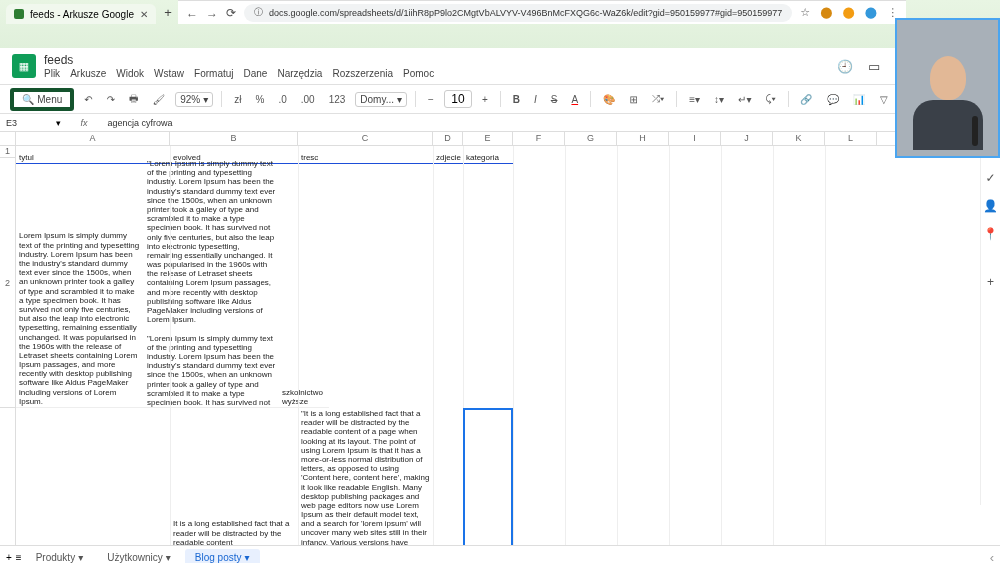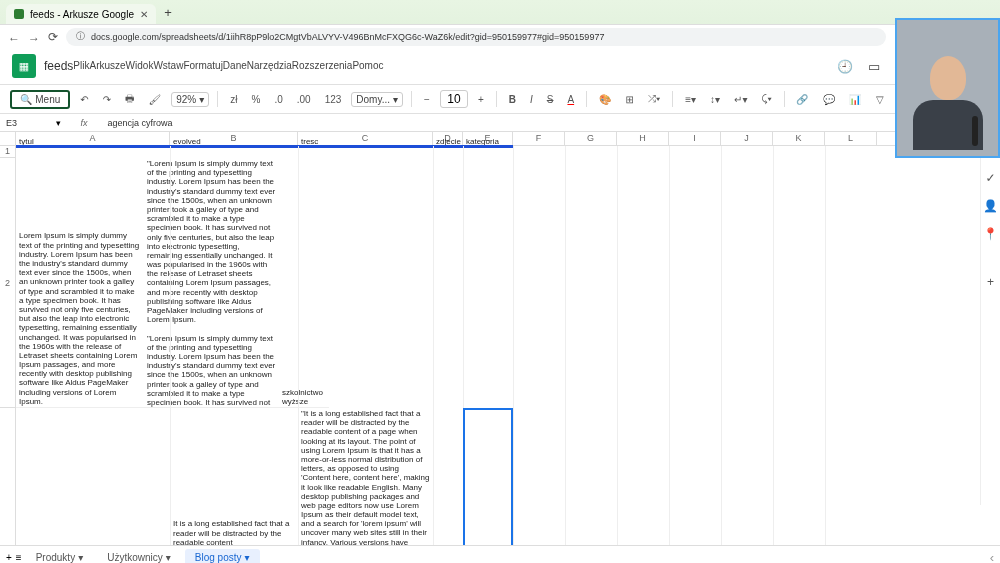--- a/index.html
+++ b/index.html
@@ -1,38 +1,38 @@
 <!DOCTYPE html>
 <html><head>
 <meta charset="utf-8">
 <style>
 *{margin:0;padding:0;box-sizing:border-box;font-family:Arial,sans-serif}
 body{width:1000px;height:563px;overflow:hidden;background:#fff;position:relative}
-.browser-chrome{height:48px;background:linear-gradient(#e8f5e3,#e0f0db);display:flex;flex-direction:column}
+.browser-chrome{height:48px;background:linear-gradient(#e8f5e3,#e0f0db);display:flex;}
 .tab-bar{height:24px;display:flex;align-items:center;padding:0 6px;gap:4px}
 .tab{background:#f1f8ee;border-radius:6px 6px 0 0;height:20px;display:flex;align-items:center;padding:0 8px;font-size:10px;gap:6px;margin-top:4px}
 .tab-icon{width:10px;height:10px;background:#2e7d32;border-radius:2px}
 .tab-close{color:#555;font-size:10px}
 .new-tab{color:#444;font-size:13px;margin-left:4px}
 .addr-bar{height:24px;display:flex;align-items:center;padding:0 8px;gap:8px;background:#fff;border-top:1px solid #ddd}
 .nav-btn{color:#555;font-size:12px}
 .url-box{flex:1;background:#f1f3f4;border-radius:12px;height:18px;display:flex;align-items:center;padding:0 10px;font-size:9px;color:#333}
 .url-icon{margin-right:6px;color:#666}
 .addr-icons{display:flex;gap:10px;align-items:center;color:#666;font-size:11px}
 .app-header{height:36px;display:flex;align-items:center;padding:4px 12px;gap:8px}
 .sheets-logo{width:24px;height:24px;background:#0f9d58;border-radius:3px;display:flex;align-items:center;justify-content:center;color:#fff;font-size:11px}
-.doc-title{display:flex;}
+.doc-title{display:flex;flex-direction:column}
 .doc-name{font-size:12px;color:#333}
-.menu-row{display:flex;font-size:10px;color:#444;margin-top:1px}
+.menu-row{display:flex;gap:10px;font-size:10px;color:#444;margin-top:1px}
 .header-right{margin-left:auto;display:flex;gap:14px;align-items:center;color:#444;font-size:13px}
 .avatar{width:22px;height:22px;background:#d4cfb8;border-radius:50%}
 .toolbar{height:30px;border-top:1px solid #e0e0e0;border-bottom:1px solid #e0e0e0;display:flex;align-items:center;padding:0 10px;gap:6px;font-size:10px;color:#444}
 .tb-btn{padding:2px 4px;color:#555}
 .tb-sep{width:1px;height:16px;background:#ddd;margin:0 2px}
-.menu-pill{border:2px solid #14532d;border-radius:3px;padding:2px 8px;font-size:10px}
+.menu-pill{border:4px solid #14532d;border-radius:3px;padding:2px 8px;font-size:10px}
 .zoom-box,.font-box,.size-box{border:1px solid #ccc;border-radius:3px;padding:1px 4px;font-size:10px;display:flex;align-items:center;gap:3px}
 .size-box input{width:18px;border:none;text-align:center;font-size:12px}
 .formula-row{height:18px;border-bottom:1px solid #ddd;display:flex;align-items:center;font-size:9px;padding:0 6px;gap:20px}
 .cell-ref{width:30px;color:#333}
 .fx{font-style:italic;color:#666}
 .formula-val{color:#333}
 .grid-area{position:relative;height:413px;overflow:hidden;display:flex}
 .row-headers{width:16px;background:#fff;border-right:1px solid #ddd}
 .col-headers{height:14px;display:flex;background:#fff;border-bottom:1px solid #ddd}
 .col-h{border-right:1px solid #ddd;font-size:9px;color:#666;text-align:center;padding-top:1px}
@@ -174,21 +174,21 @@
       <div class="col-h cE">E</div>
       <div class="col-h cF">F</div>
       <div class="col-h cG">G</div>
       <div class="col-h cH">H</div>
       <div class="col-h cI">I</div>
       <div class="col-h cJ">J</div>
       <div class="col-h cK">K</div>
       <div class="col-h cL">L</div>
     </div>
 
-    <div style="position:absolute;top:4px;left:0;display:flex;height:12px;border-bottom:3px solid #1d4ed8">
+    <div style="position:absolute;top:20px;left:0;display:flex;height:12px;border-bottom:1px solid #1d4ed8">
       <div class="cell cA">tytul</div>
       <div class="cell cB">evolved</div>
       <div class="cell cC">tresc</div>
       <div class="cell cD">zdjecie</div>
       <div class="cell cE">kategoria</div>
     </div>
 
     <div style="position:absolute;top:26px;left:0;display:flex;height:250px;border-bottom:1px solid #eee">
       <div class="cell cB" style="display:flex;align-items:flex-end">Lorem Ipsum is simply dummy text of the printing and typesetting industry. Lorem Ipsum has been the industry's standard dummy text ever since the 1500s, when an unknown printer took a galley of type and scrambled it to make a type specimen book. It has survived not only five centuries, but also the leap into electronic typesetting, remaining essentially unchanged. It was popularised in the 1960s with the release of Letraset sheets containing Lorem Ipsum passages, and more recently with desktop publishing software like Aldus PageMaker including versions of Lorem Ipsum.</div>
       <div class="cell cC" style="white-space:pre-wrap">"Lorem Ipsum is simply dummy text of the printing and typesetting industry. Lorem Ipsum has been the industry's standard dummy text ever since the 1500s, when an unknown printer took a galley of type and scrambled it to make a type specimen book. It has survived not only five centuries, but also the leap into electronic typesetting, remaining essentially unchanged. It was popularised in the 1960s with the release of Letraset sheets containing Lorem Ipsum passages, and more recently with desktop publishing software like Aldus PageMaker including versions of Lorem Ipsum.

